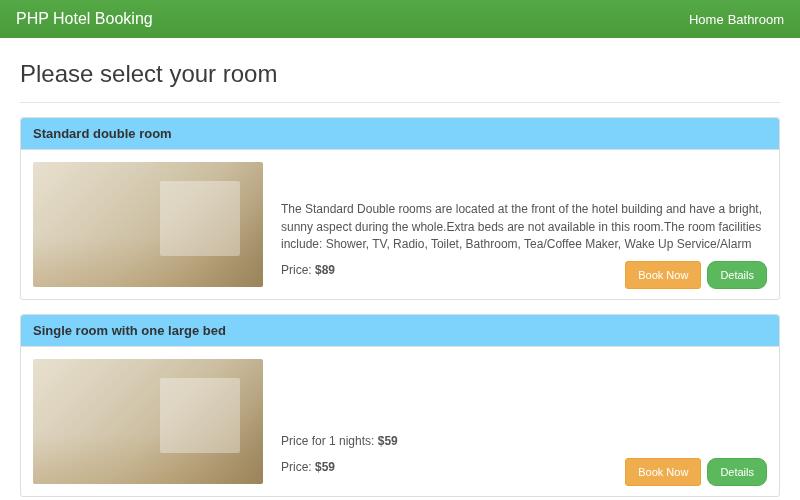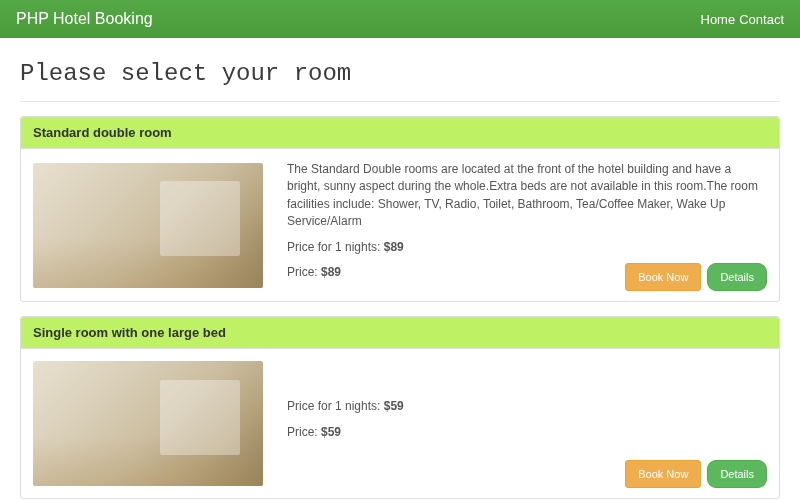--- a/index.html
+++ b/index.html
@@ -11,33 +11,33 @@
     display: flex;
     align-items: center;
     justify-content: space-between;
     padding: 0 16px;
     color: #fff;
   }
   .brand { font-size: 16px; font-weight: 500; }
   .nav-links { display: flex; gap: 4px; font-size: 13px; }
   .nav-links a { color: #fff; text-decoration: none; cursor: pointer; }
   .container { width: 760px; margin: 0 auto; padding: 0 0 20px; }
-  h1.page-title { font-size: 24px; font-weight: 400; color: #3b3b3b; margin: 22px 0 14px; font-family: Liberation Mono, monospace; }
+  h1.page-title { font-size: 24px; font-weight: 400; color: #3b3b3b; margin: 22px 0 14px; }
   hr.sep { border: none; border-top: 1px solid #e5e5e5; margin: 0 0 14px; }
   .panel { border: 1px solid #ddd; border-radius: 3px; margin-bottom: 14px; }
   .panel-heading {
     padding: 8px 12px;
     border-bottom: 1px solid #ddd;
-    background: #bef264;
+    background: #7dd3fc;
     border-radius: 3px 3px 0 0;
     font-weight: 700;
     font-size: 13px;
     color: #333;
   }
-  .panel-body { padding: 12px; display: flex; gap: 24px; align-items: center; position: relative; }
+  .panel-body { padding: 12px; display: flex; gap: 18px; align-items: flex-end; position: relative; }
   .room-img {
     width: 230px; height: 125px; border-radius: 2px; flex-shrink: 0;
     background: linear-gradient(135deg,#e8e0cf 0%,#d9cfb8 30%,#cbbd9f 55%,#b7a47f 75%,#8f7b55 100%);
     position: relative; overflow: hidden;
   }
   .room-img::before {
     content:"";
     position:absolute; left:0; right:0; bottom:0; height:40%;
     background: linear-gradient(180deg, rgba(255,255,255,0) 0%, rgba(180,150,100,0.35) 100%);
   }
@@ -58,37 +58,34 @@
   .btn-orange { background:#f0ad4e; border-color:#eea236; }
   .btn-green  { background:#5cb85c; border-color:#4cae4c;border-radius:9px; }
 </style>
 </head>
 <body>
 
 <div class="navbar">
   <div class="brand">PHP Hotel Booking</div>
   <div class="nav-links">
     <a>Home</a>
-    <a>Contact</a>
+    <a>Bathroom</a>
   </div>
 </div>
 
 <div class="container">
   <h1 class="page-title">Please select your room</h1>
   <hr class="sep">
 
   <div class="panel">
     <div class="panel-heading">Standard double room</div>
     <div class="panel-body">
       <div class="room-img"></div>
       <div class="room-text">
         <p>The Standard Double rooms are located at the front of the hotel building and have a bright, sunny aspect during the whole.Extra beds are not available in this room.The room facilities include: Shower, TV, Radio, Toilet, Bathroom, Tea/Coffee Maker, Wake Up Service/Alarm</p>
-        <p class="price-line">
-          <span>Price for 1 nights: </span><b>$89</b>
-        </p>
         <p class="price-line">
           <span>Price: </span><b>$89</b>
         </p>
       </div>
       <div class="btn-row">
         <button class="btn btn-orange">Book Now</button>
         <button class="btn btn-green">Details</button>
       </div>
     </div>
   </div>

